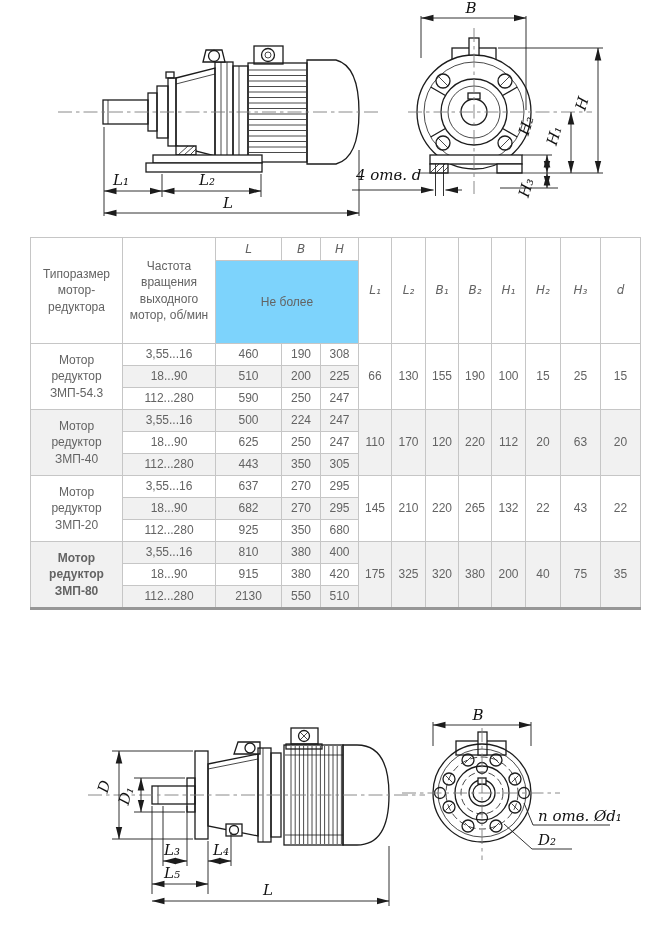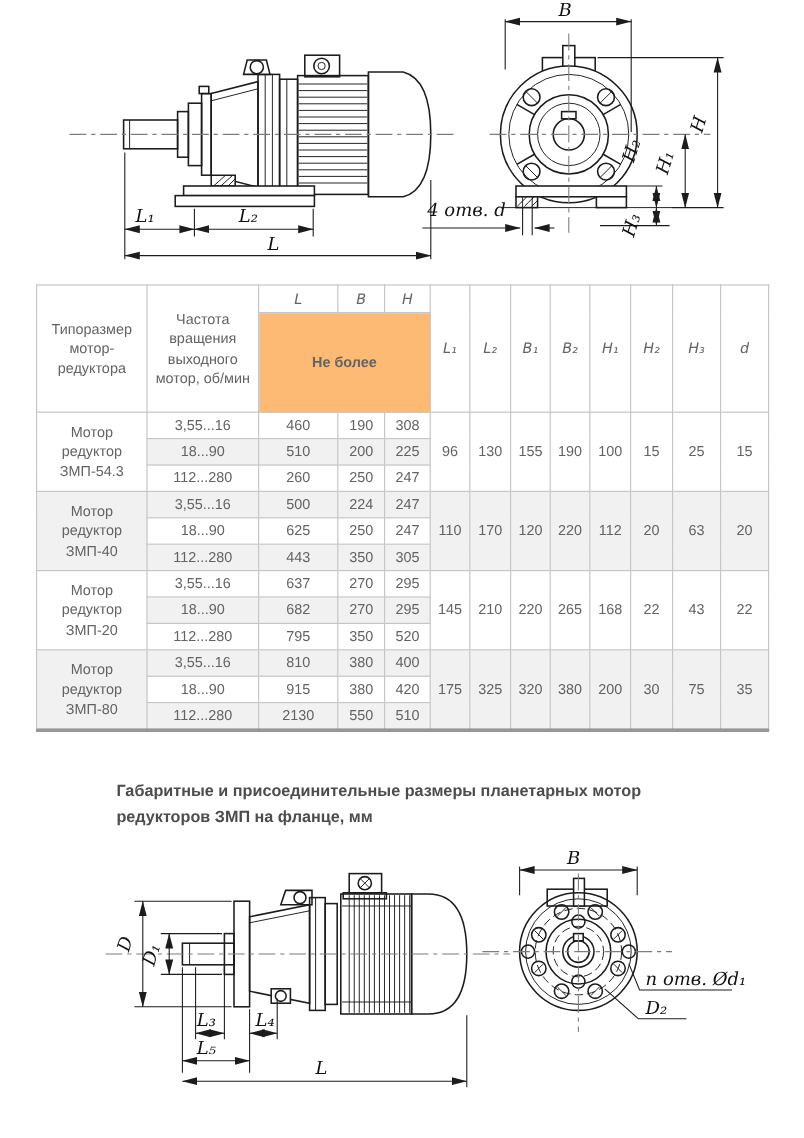--- a/index.html
+++ b/index.html
@@ -15,25 +15,25 @@
   .d{stroke:#1c1c1c;stroke-width:0.9;fill:none;}
   .dd{stroke:#1c1c1c;stroke-width:0.8;fill:none;stroke-dasharray:7 3.5;}
   .c{stroke:#7d7d7d;stroke-width:0.9;fill:none;stroke-dasharray:14 4 3.5 4;}
   .lb{font:italic 15px "DejaVu Serif",serif;fill:#111;}
   
   table.dims{position:absolute;left:30px;top:237px;width:610px;border-collapse:collapse;
        table-layout:fixed;border:1px solid #b3b3b3;border-bottom:3px solid #979797;}
   table.dims td{border:1px solid #c6c6c6;font-size:12px;color:#636363;text-align:center;
        vertical-align:middle;padding:1px 2px;line-height:1.35;background:#fff;}
   table.dims thead tr:first-child td{height:20px;}
-  table.dims td.limit{height:80px;background:#fdba74;font-weight:bold;}
+  table.dims td.limit{height:80px;background:#7dd3fc;}
   table.dims tbody td{height:19px;}
   table.dims tbody tr:nth-child(even) td{background:#f1f1f1;}
   td.it{font-family:"DejaVu Sans",sans-serif;font-style:italic;font-size:12.5px;}
-  td.b{font-weight:normal;}
+  td.b{font-weight:bold;}
   
   .caption{position:absolute;left:97px;top:648px;width:515px;margin:0;
       font-family:"Liberation Sans",sans-serif;font-size:13.5px;font-weight:bold;
       line-height:1.65;color:#4c4c4c;}
 </style>
 </head>
 <body>
 
 <div class="page">
 
@@ -187,38 +187,38 @@
     </tr>
   </thead>
   <tbody>
 
     <tr>
       <td rowspan="3">Мотор редуктор ЗМП-54.3</td>
       <td>3,55...16</td>
       <td>460</td>
       <td>190</td>
       <td>308</td>
-      <td rowspan="3">96</td>
+      <td rowspan="3">66</td>
       <td rowspan="3">130</td>
       <td rowspan="3">155</td>
       <td rowspan="3">190</td>
       <td rowspan="3">100</td>
       <td rowspan="3">15</td>
       <td rowspan="3">25</td>
       <td rowspan="3">15</td>
     </tr>
     <tr>
       <td>18...90</td>
       <td>510</td>
       <td>200</td>
       <td>225</td>
     </tr>
     <tr>
       <td>112...280</td>
-      <td>260</td>
+      <td>590</td>
       <td>250</td>
       <td>247</td>
     </tr>
 
     <tr>
       <td rowspan="3">Мотор редуктор ЗМП-40</td>
       <td>3,55...16</td>
       <td>500</td>
       <td>224</td>
       <td>247</td>
@@ -247,69 +247,68 @@
     <tr>
       <td rowspan="3">Мотор редуктор ЗМП-20</td>
       <td>3,55...16</td>
       <td>637</td>
       <td>270</td>
       <td>295</td>
       <td rowspan="3">145</td>
       <td rowspan="3">210</td>
       <td rowspan="3">220</td>
       <td rowspan="3">265</td>
-      <td rowspan="3">168</td>
+      <td rowspan="3">132</td>
       <td rowspan="3">22</td>
       <td rowspan="3">43</td>
       <td rowspan="3">22</td>
     </tr>
     <tr>
       <td>18...90</td>
       <td>682</td>
       <td>270</td>
       <td>295</td>
     </tr>
     <tr>
       <td>112...280</td>
-      <td>795</td>
+      <td>925</td>
       <td>350</td>
-      <td>520</td>
+      <td>680</td>
     </tr>
 
     <tr>
       <td rowspan="3" class="b">Мотор редуктор ЗМП-80</td>
       <td>3,55...16</td>
       <td>810</td>
       <td>380</td>
       <td>400</td>
       <td rowspan="3">175</td>
       <td rowspan="3">325</td>
       <td rowspan="3">320</td>
       <td rowspan="3">380</td>
       <td rowspan="3">200</td>
-      <td rowspan="3">30</td>
+      <td rowspan="3">40</td>
       <td rowspan="3">75</td>
       <td rowspan="3">35</td>
     </tr>
     <tr>
       <td>18...90</td>
       <td>915</td>
       <td>380</td>
       <td>420</td>
     </tr>
     <tr>
       <td>112...280</td>
       <td>2130</td>
       <td>550</td>
       <td>510</td>
     </tr>
   </tbody>
 </table>
 
-<p class="caption">Габаритные и присоединительные размеры планетарных мотор редукторов ЗМП на фланце, мм</p>
 
 <svg class="bottom" width="670" height="240" viewBox="0 0 670 240">
   <defs>
     <marker id="aB" markerUnits="userSpaceOnUse" markerWidth="13" markerHeight="9" refX="12.5" refY="4.5" orient="auto-start-reverse">
       <path d="M12.8,4.5 L0,1.2 L0,7.8 Z" fill="#1c1c1c"></path>
     </marker>
   </defs>
 
   <g>
 

